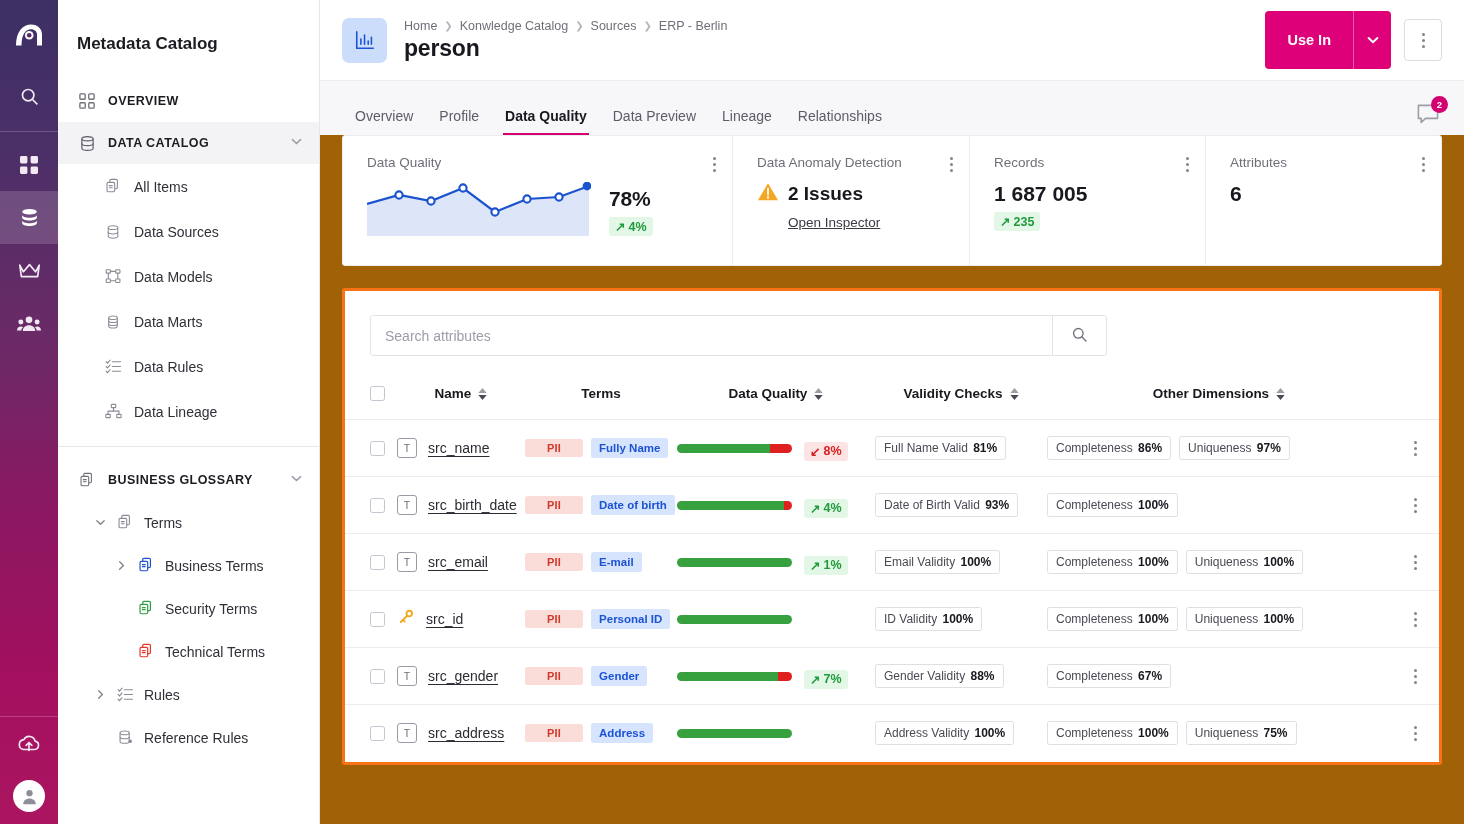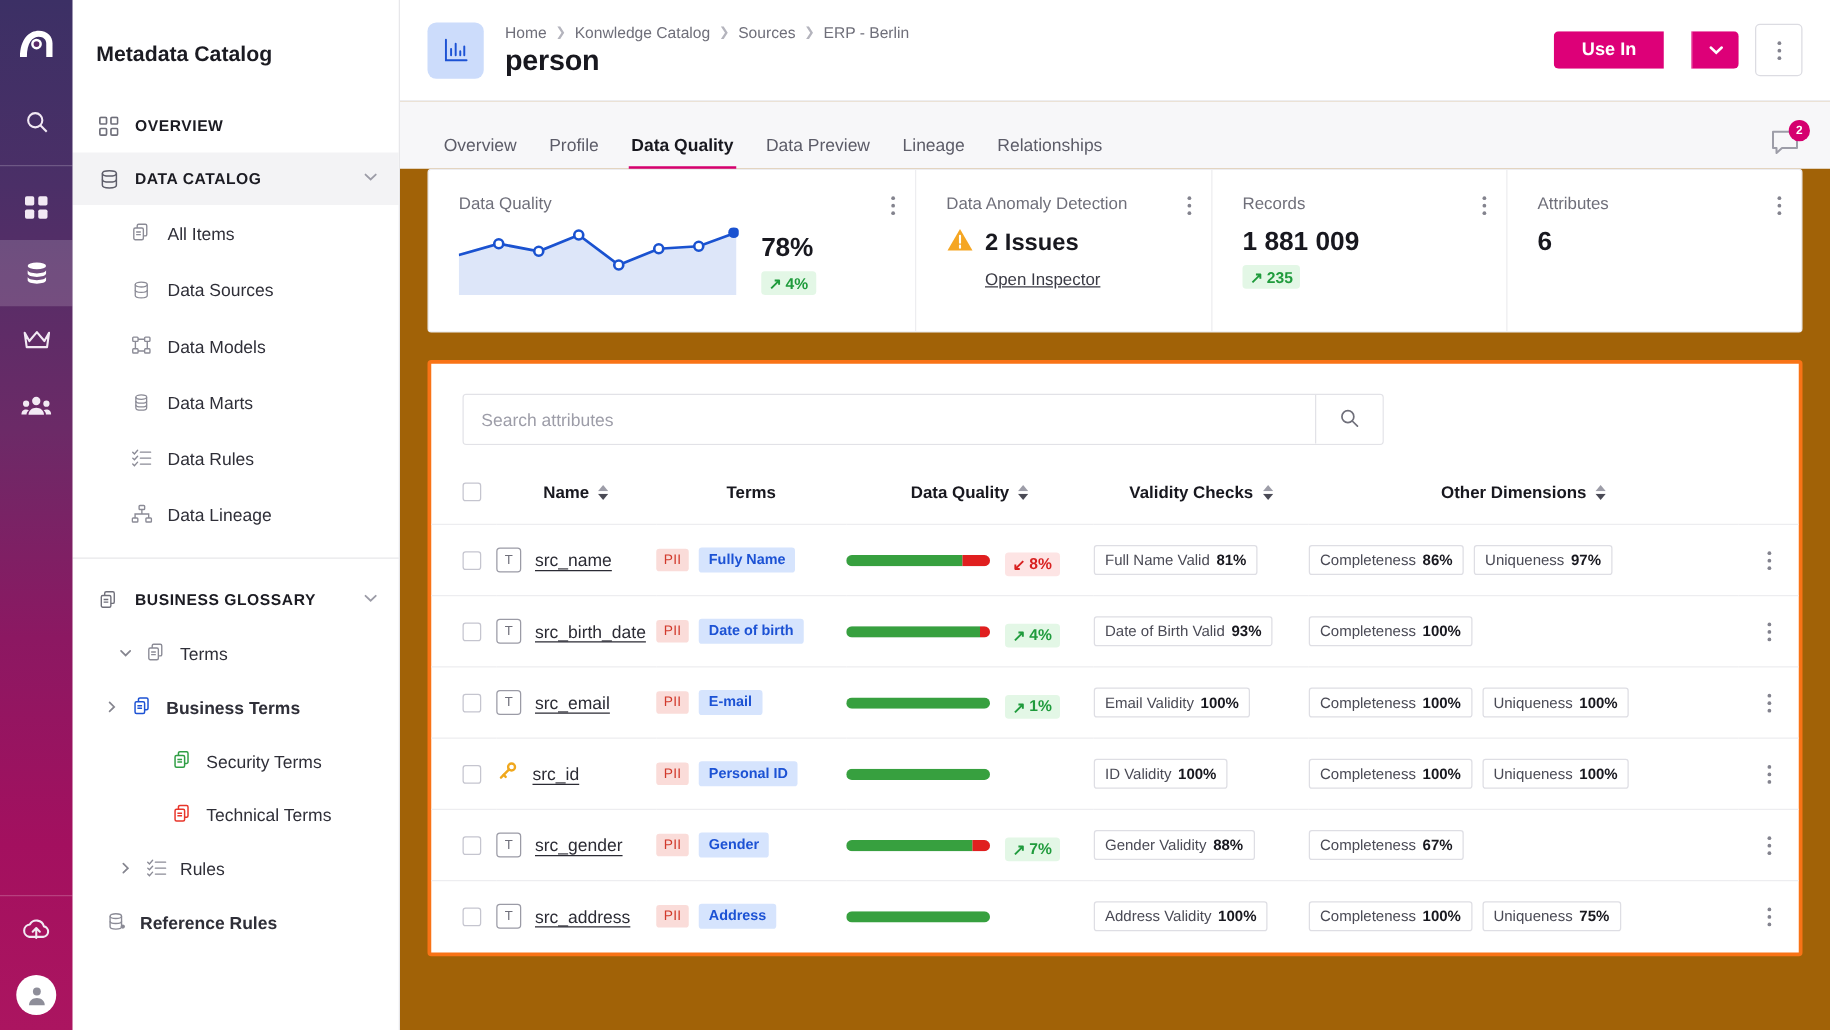--- a/index.html
+++ b/index.html
@@ -62,21 +62,21 @@
     display: flex; align-items: center; gap: 11px;
     height: 45px; padding-left: 45px;
     font-size: 14px; color: #2f2f38; cursor: pointer;
   }
   .sec-divider { height: 1px; background: #e7e7ea; margin: 12px 0; }
   .nav-sub {
     display: flex; align-items: center; gap: 9px;
     height: 43px; font-size: 14px; color: #2f2f38; cursor: pointer;
   }
   .ind-1 { padding-left: 36px; }
-  .ind-2 { padding-left: 25px; font-weight: bold; }
+  .ind-2 { padding-left: 57px; }
   .ind-3 { padding-left: 78px; }
   .twist { width: 12px; display: inline-flex; justify-content: center; flex: 0 0 12px; }
   .ico { display: inline-flex; width: 20px; height: 20px; flex: 0 0 20px;
          align-items: center; justify-content: center; }
 
   
   .main { flex: 1; height: 824px; background: #a16207;
           display: flex; flex-direction: column; min-width: 0; }
 
   .topbar {
@@ -89,21 +89,21 @@
     display: flex; align-items: center; justify-content: center;
     flex: 0 0 45px; margin-right: 17px;
   }
   .crumbs { display: flex; align-items: center; gap: 7px;
             font-size: 12.5px; color: #6f6f7a; margin-bottom: 2px; }
   .crumbs a { color: #6f6f7a; text-decoration: none; cursor: pointer; }
   .crumb-sep { color: #b4b4bd; font-size: 10px; }
   .page-title { font-size: 23px; font-weight: bold; color: #18181f;
                 letter-spacing: -0.2px; }
   .top-actions { margin-left: auto; display: flex; align-items: center; gap: 13px; }
-  .split-btn { display: flex; height: 30px; border-radius: 4px; overflow: hidden; gap: 22px; }
+  .split-btn { display: flex; height: 58px; border-radius: 4px; overflow: hidden; }
   .split-main {
     background: #dd0078; color: #fff; font-size: 14.5px; font-weight: bold;
     padding: 0 22px; display: flex; align-items: center; cursor: pointer;
     border: none; font-family: inherit;
   }
   .split-arrow {
     background: #dd0078; width: 38px; display: flex;
     align-items: center; justify-content: center; cursor: pointer;
     border-left: 1px solid rgba(255,255,255,0.35);
   }
@@ -213,22 +213,22 @@
     width: 20px; height: 20px; border: 1.5px solid #9b9ba6; border-radius: 3px;
     display: flex; align-items: center; justify-content: center;
     font-size: 10.5px; color: #6f6f7a; flex: 0 0 20px;
   }
   .attr-name {
     font-size: 14px; color: #2b2b34; text-decoration: underline;
     text-underline-offset: 2.5px; cursor: pointer;
   }
   .tagrow { display: flex; align-items: center; gap: 8px; }
   .tag-pii {
-    background: #fadcd9; color: #d1392b; font-size: 11px; font-weight: normal;
-    border-radius: 2.5px; padding: 3px 6px; letter-spacing: 0.2px;
+    background: #fadcd9; color: #d1392b; font-size: 11px; font-weight: bold;
+    border-radius: 2.5px; padding: 3px 22px; letter-spacing: 0.2px;
   }
   .tag-term {
     background: #d6e4fd; color: #1c52d4; font-size: 11.5px; font-weight: bold;
     border-radius: 2.5px; padding: 4px 8px; white-space: nowrap;
   }
   .bar-wrap { display: flex; align-items: center; gap: 12px; }
   .bar {
     width: 115px; height: 9px; border-radius: 5px; overflow: hidden;
     display: flex; background: #eaeaee; flex: 0 0 115px;
   }
@@ -619,21 +619,21 @@
 
       <div class="kpi" style="flex: 0 0 236px;">
         <div class="kpi-head">Records</div>
         <div class="kpi-dots">
           <span class="dots-v">
               <i></i>
               <i></i>
               <i></i>
             </span>
         </div>
-        <div class="kpi-num-only">1 881 009</div>
+        <div class="kpi-num-only">1 687 005</div>
         <div class="trend up">
           <span>↗</span>
           <span>235</span>
         </div>
       </div>
 
       <div class="kpi">
         <div class="kpi-head">Attributes</div>
         <div class="kpi-dots">
           <span class="dots-v">

